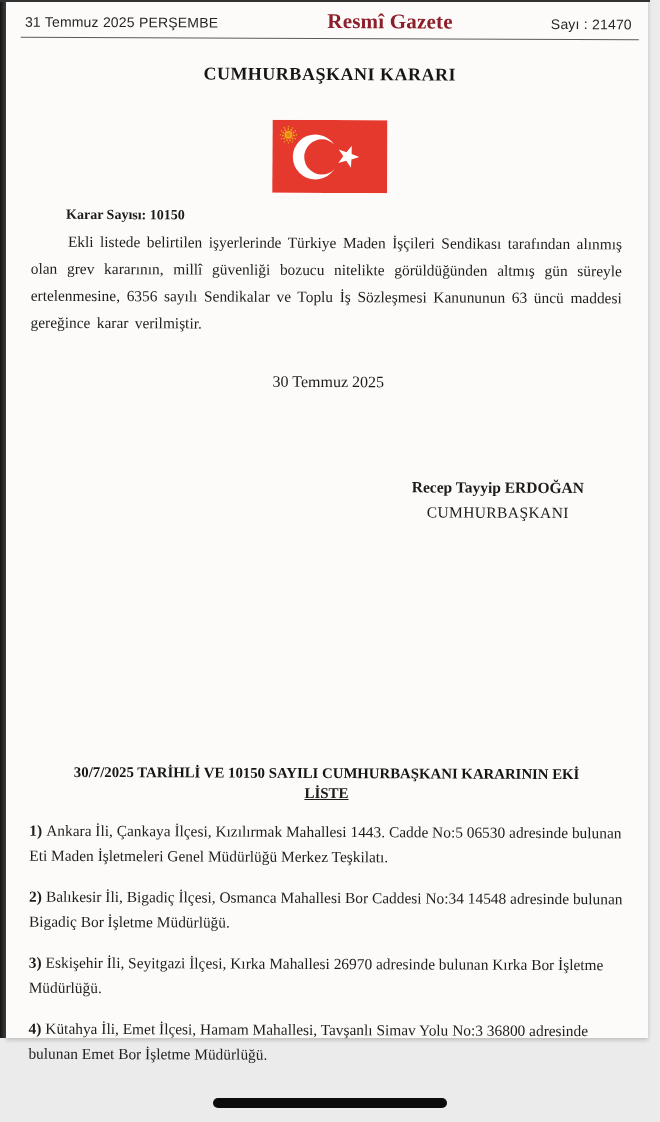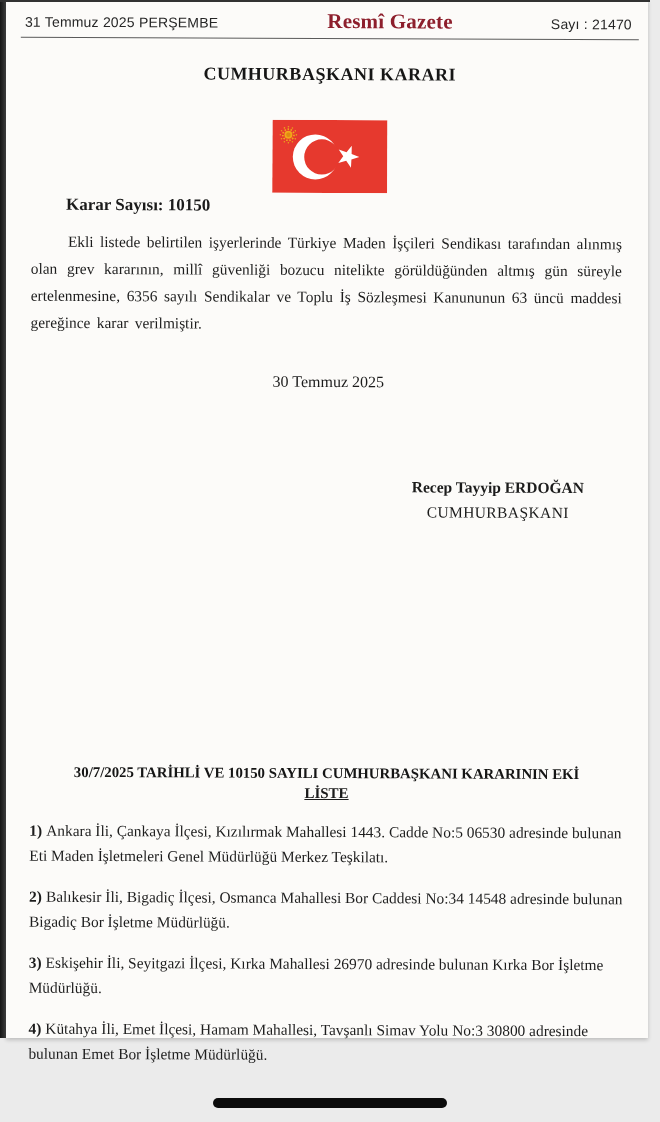--- a/index.html
+++ b/index.html
@@ -43,21 +43,21 @@
   .rule { position:absolute; top:38px; left:21px; width:618px; border-top:1.6px solid #5a5a5a; }
 
   .doc-title {
     position:absolute; top:52px; left:0; width:660px; text-align:center;
     font-size:18px; font-weight:bold; letter-spacing:.5px; color:#161616;
   }
 
   .flag { position:absolute; top:120px; left:273px; width:115px; height:73px; }
   .flag svg { display:block; width:115px; height:73px; }
 
-  .karar { position:absolute; top:196px; left:67px; font-size:17px; font-weight:bold; }
+  .karar { position:absolute; top:208px; left:67px; font-size:14px; font-weight:bold; }
 
   .bodytext {
     position:absolute; top:229px; left:32px; width:591px; margin:0;
     font-size:15.4px; line-height:27px; text-align:justify; text-indent:37px;
     word-spacing:2.5px; color:#1d1d1d;
   }
 
   .decree-date {
     position:absolute; top:373px; left:0; width:660px; text-align:center; font-size:16px;
   }
@@ -139,20 +139,20 @@
       <div class="sig-title">CUMHURBAŞKANI</div>
     </div>
 
     <div class="annex">
       <div class="annex-h1">30/7/2025 TARİHLİ VE 10150 SAYILI CUMHURBAŞKANI KARARININ EKİ</div>
       <div class="annex-h2">LİSTE</div>
       <div class="items">
         <p class="item"><span class="num">1)</span><span>Ankara İli, Çankaya İlçesi, Kızılırmak Mahallesi 1443. Cadde No:5 06530 adresinde bulunan Eti Maden İşletmeleri Genel Müdürlüğü Merkez Teşkilatı.</span></p>
         <p class="item"><span class="num">2)</span><span>Balıkesir İli, Bigadiç İlçesi, Osmanca Mahallesi Bor Caddesi No:34 14548 adresinde bulunan Bigadiç Bor İşletme Müdürlüğü.</span></p>
         <p class="item"><span class="num">3)</span><span>Eskişehir İli, Seyitgazi İlçesi, Kırka Mahallesi 26970 adresinde bulunan Kırka Bor İşletme Müdürlüğü.</span></p>
-        <p class="item"><span class="num">4)</span><span>Kütahya İli, Emet İlçesi, Hamam Mahallesi, Tavşanlı Simav Yolu No:3 30800 adresinde bulunan Emet Bor İşletme Müdürlüğü.</span></p>
+        <p class="item"><span class="num">4)</span><span>Kütahya İli, Emet İlçesi, Hamam Mahallesi, Tavşanlı Simav Yolu No:3 36800 adresinde bulunan Emet Bor İşletme Müdürlüğü.</span></p>
       </div>
     </div>
 
   </div>
 
   <div class="home-indicator"></div>
 </div>
 
 </body></html>

